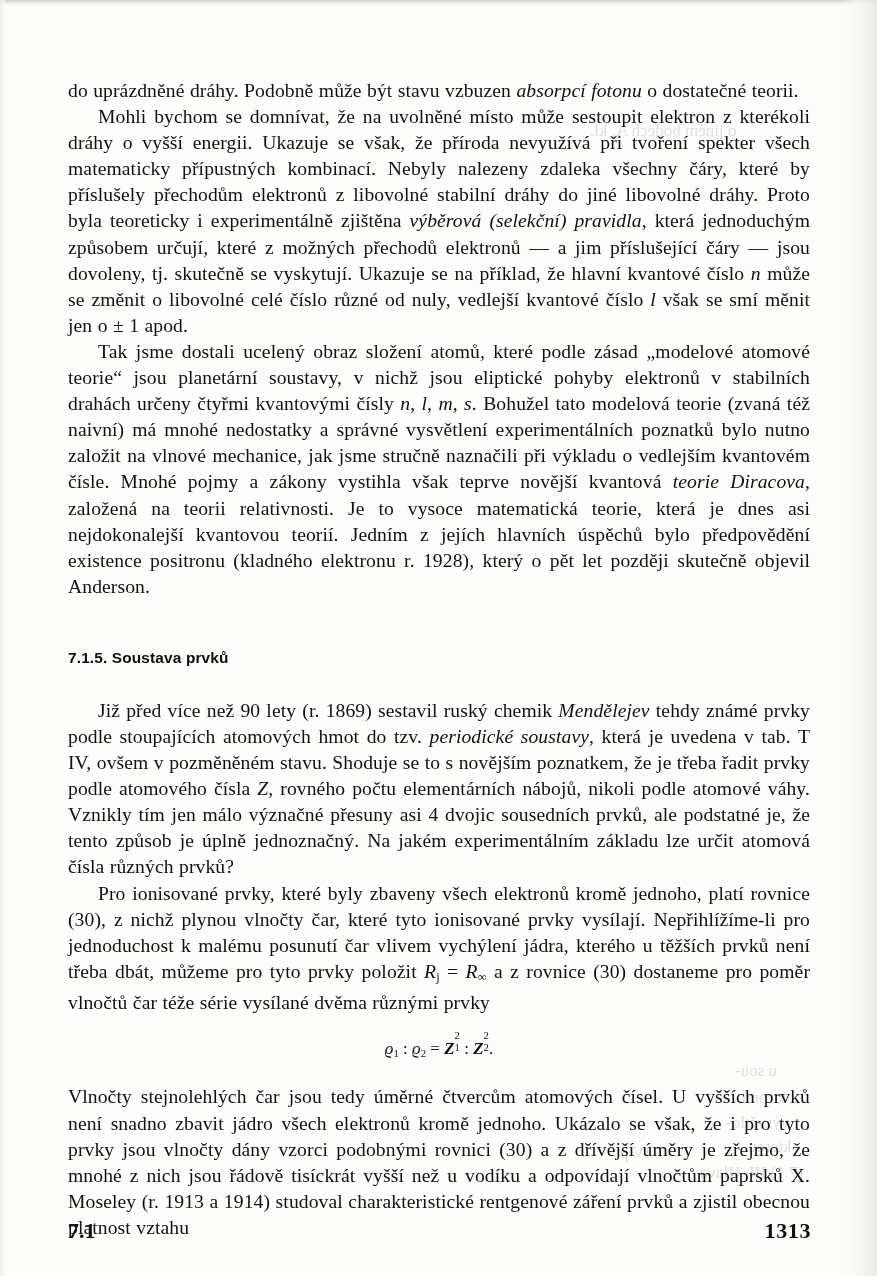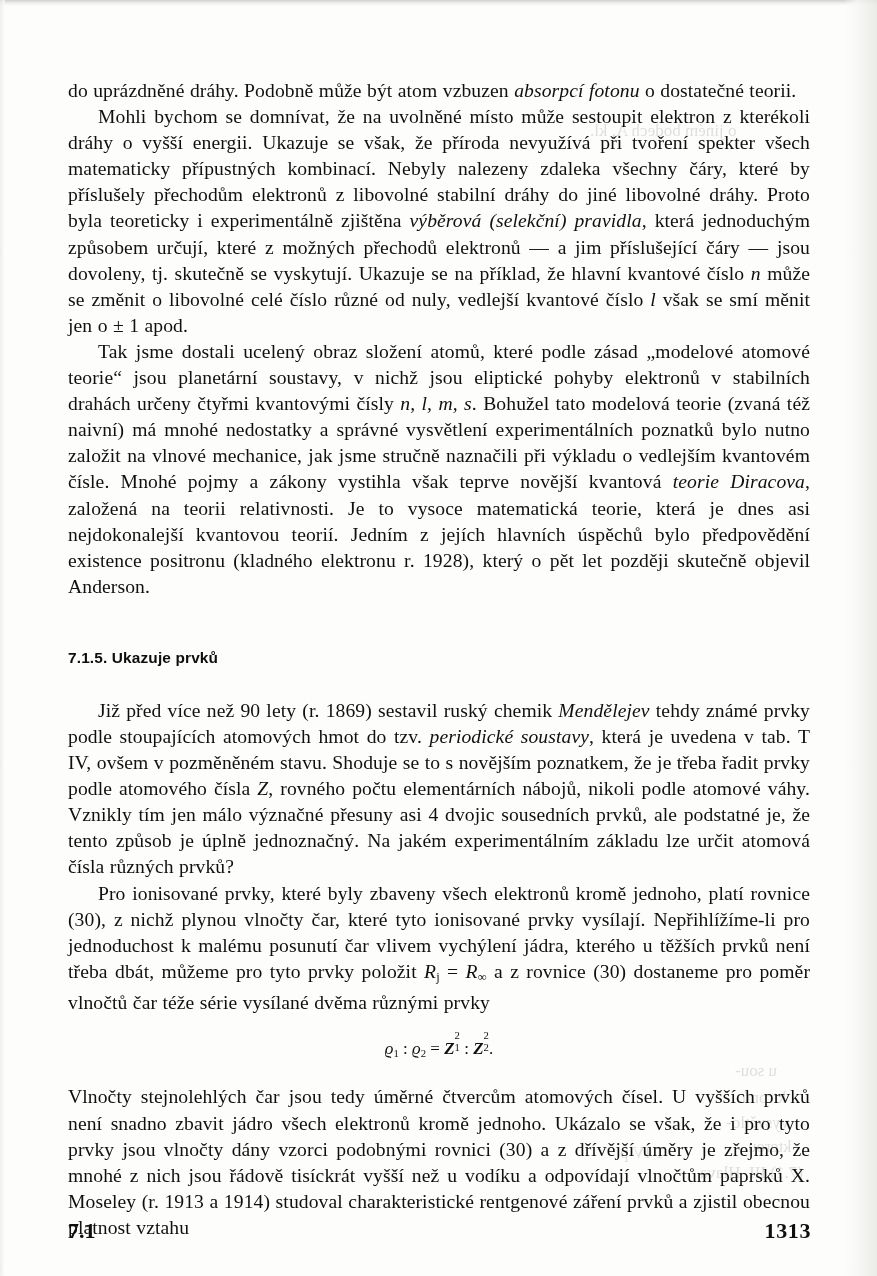--- a/index.html
+++ b/index.html
@@ -147,35 +147,35 @@
   <div class="ghost ghost-blur" style="left:735px; top:1058px;">u sou-</div>
   <div class="ghost ghost-blur" style="left:742px; top:1085px;">ktronů</div>
   <div class="ghost ghost-blur" style="left:748px; top:1134px;">kterou</div>
   <div class="ghost ghost-blur" style="left:726px; top:1110px;">vysvětlo-</div>
   <div class="ghost ghost-blur" style="left:700px; top:1160px;">(7.1) III, Hlava</div>
   <div class="ghost ghost-blur" style="left:620px; top:1140px;">T IV p</div>
 
   <div class="content">
 
     <p>
-      <span>do uprázdněné dráhy. Podobně může být atom vzbuzen </span><i>absorpcí fotonu</i><span> o dostatečné teorii.</span>
+      <span>do uprázdněné dráhy. Podobně může být stavu vzbuzen </span><i>absorpcí fotonu</i><span> o dostatečné teorii.</span>
     </p>
 
     <p class="indent">
       <span>Mohli bychom se domnívat, že na uvolněné místo může sestoupit elektron z kterékoli dráhy o vyšší energii. Ukazuje se však, že příroda nevyužívá při tvoření spekter všech matematicky přípustných kombinací. Nebyly nalezeny zdaleka všechny čáry, které by příslušely přechodům elektronů z libovolné stabilní dráhy do jiné libovolné dráhy. Proto byla teoreticky i experimentálně zjištěna </span><i>výběrová (selekční) pravidla</i><span>, která jednoduchým způsobem určují, které z možných přechodů elektronů — a jim příslušející čáry — jsou dovoleny, tj. skutečně se vyskytují. Ukazuje se na příklad, že hlavní kvantové číslo </span><i>n</i><span> může se změnit o libovolné celé číslo různé od nuly, vedlejší kvantové číslo </span><i>l</i><span> však se smí měnit jen o ± 1 apod.</span>
     </p>
 
 
     <p class="indent">
       <span>Tak jsme dostali ucelený obraz složení atomů, které podle zásad „modelové atomové teorie“ jsou planetární soustavy, v nichž jsou eliptické pohyby elektronů v stabilních drahách určeny čtyřmi kvantovými čísly </span><i>n, l, m, s</i><span>. Bohužel tato modelová teorie (zvaná též naivní) má mnohé nedostatky a správné vysvětlení experimentálních poznatků bylo nutno založit na vlnové mechanice, jak jsme stručně naznačili při výkladu o vedlejším kvantovém čísle. Mnohé pojmy a zákony vystihla však teprve novější kvantová </span><i>teorie Diracova</i><span>, založená na teorii relativnosti. Je to vysoce matematická teorie, která je dnes asi nejdokonalejší kvantovou teorií. Jedním z jejích hlavních úspěchů bylo předpovědění existence positronu (kladného elektronu r. 1928), který o pět let později skutečně objevil Anderson.</span>
     </p>
 
     <div class="gap-before-heading"></div>
 
-    <h2 class="heading">7.1.5. Ukazuje prvků</h2>
+    <h2 class="heading">7.1.5. Soustava prvků</h2>
 
     <div class="gap-after-heading"></div>
 
     <p class="indent">
       <span>Již před více než 90 lety (r. 1869) sestavil ruský chemik </span><i>Mendělejev</i><span> tehdy známé prvky podle stoupajících atomových hmot do tzv. </span><i>periodické soustavy</i><span>, která je uvedena v tab. T IV, ovšem v pozměněném stavu. Shoduje se to s novějším poznatkem, že je třeba řadit prvky podle atomového čísla </span><i>Z</i><span>, rovného počtu elementárních nábojů, nikoli podle atomové váhy. Vznikly tím jen málo význačné přesuny asi 4 dvojic sousedních prvků, ale podstatné je, že tento způsob je úplně jednoznačný. Na jakém experimentálním základu lze určit atomová čísla různých prvků?</span>
     </p>
 
     <p class="indent">
       <span>Pro ionisované prvky, které byly zbaveny všech elektronů kromě jednoho, platí rovnice (30), z nichž plynou vlnočty čar, které tyto ionisované prvky vysílají. Nepřihlížíme-li pro jednoduchost k malému posunutí čar vlivem vychýlení jádra, kterého u těžších prvků není třeba dbát, můžeme pro tyto prvky položit </span><span class="mi"><span>R</span><sub>j</sub></span><span> = </span><span class="mi"><span>R</span><sub>∞</sub></span><span> a z rovnice (30) dostaneme pro poměr vlnočtů čar téže série vysílané dvěma různými prvky</span>
     </p>

